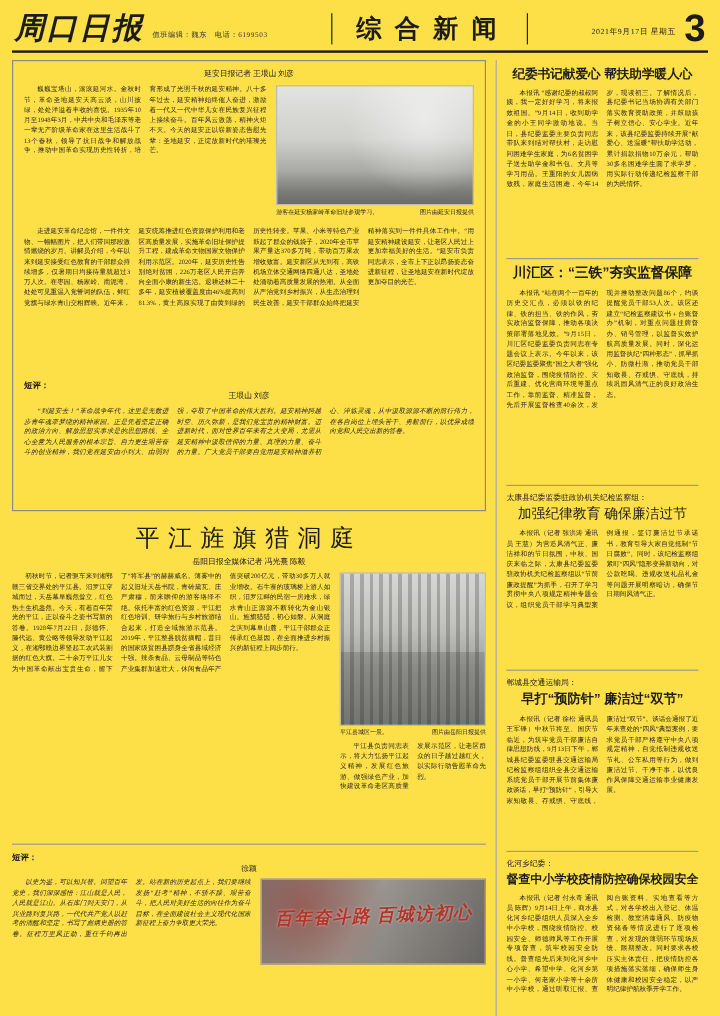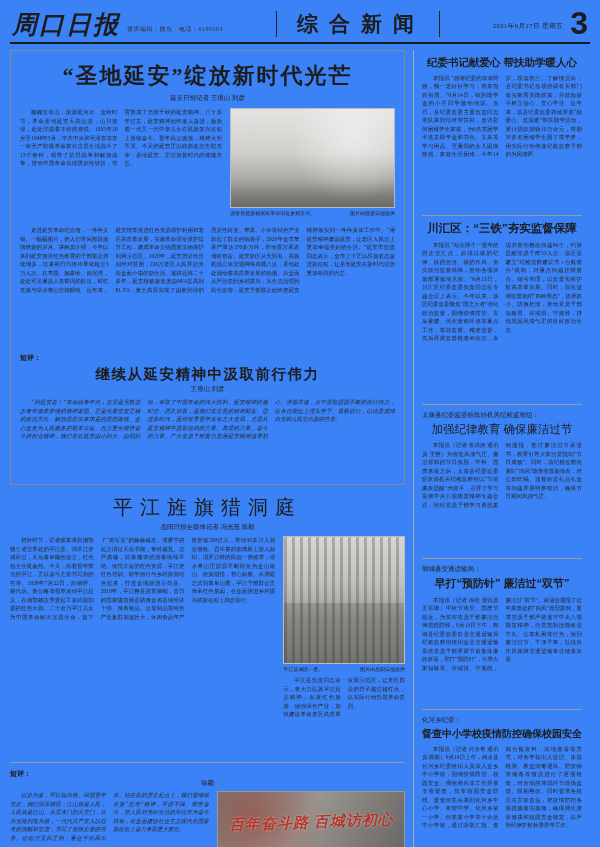--- a/index.html
+++ b/index.html
@@ -1,16 +1,16 @@
 <!DOCTYPE html>
 <html><head>
 <meta charset="utf-8">
 <style>
   html,body{margin:0;padding:0;background:#e8e8e6;}
-  .page{position:relative;width:600px;height:847px;margin:0 auto;background:#3b82f6;
+  .page{position:relative;width:600px;height:847px;margin:0 auto;background:#fde047;
         font-family:"Liberation Serif","DejaVu Serif",serif;color:#1c1c1c;overflow:hidden;
         box-sizing:border-box;padding:6px 10px;}
   
   .header{display:flex;align-items:flex-end;justify-content:space-between;
           padding:4px 2px 5px;border-bottom:2px solid #1b1b1b;}
   .masthead-wrap{display:flex;align-items:flex-end;gap:7px;}
   .masthead{font-size:25px;font-weight:bold;font-style:italic;letter-spacing:2px;line-height:1;}
   .masthead-info{font-size:6px;color:#333;padding-bottom:3px;letter-spacing:0.5px;}
   .section-wrap{display:flex;align-items:center;text-align:right;}
   .vbar{width:1px;height:26px;background:#222;margin:0 14px;}
@@ -98,36 +98,34 @@
       <span class="date">2021年9月17日 星期五</span>
       <span class="pageno">3</span>
     </div>
   </div>
 
   <div class="content">
 
     <div class="left-col">
 
       <div class="box-article">
-        <div class="main-title">“圣地延安”绽放新时代光芒</div>
         <div class="byline">延安日报记者 王垠山 刘彦</div>
         <div class="row1">
           <div class="row1-text body-text cols-2">巍巍宝塔山，滚滚延河水。金秋时节，革命圣地延安天高云淡，山川披绿，处处洋溢着丰收的喜悦。1935年10月至1948年3月，中共中央和毛泽东等老一辈无产阶级革命家在这里生活战斗了13个春秋，领导了抗日战争和解放战争，推动中国革命实现历史性转折，培育形成了光照千秋的延安精神。八十多年过去，延安精神始终催人奋进，激励着一代又一代中华儿女在民族复兴征程上接续奋斗。百年风云激荡，精神火炬不灭。今天的延安正以崭新姿态告慰先辈：圣地延安，正绽放新时代的璀璨光芒。</div>
           <div class="photo-block1">
             <div class="photo-img1"></div>
             <div class="caption">
               <span>游客在延安杨家岭革命旧址参观学习。</span>
               <span>图片由延安日报提供</span>
             </div>
           </div>
         </div>
         <div class="row2 body-text cols-4">走进延安革命纪念馆，一件件文物、一幅幅图片，把人们带回那段激情燃烧的岁月。讲解员介绍，今年以来到延安接受红色教育的干部群众持续增多，仅暑期日均接待量就超过3万人次。在枣园、杨家岭、南泥湾，处处可见重温入党誓词的队伍，鲜红党旗与绿水青山交相辉映。近年来，延安统筹推进红色资源保护利用和老区高质量发展，实施革命旧址保护提升工程，建成革命文物国家文物保护利用示范区。2020年，延安历史性告别绝对贫困，226万老区人民开启奔向全面小康的新生活。退耕还林二十多年，延安植被覆盖度由46%提高到81.3%，黄土高原实现了由黄到绿的历史性转变。苹果、小米等特色产业鼓起了群众的钱袋子，2020年全市苹果产量达370多万吨，带动百万果农增收致富。延安新区从无到有，高铁机场立体交通网络四通八达，圣地处处涌动着高质量发展的热潮。从全面从严治党到乡村振兴，从生态治理到民生改善，延安干部群众始终把延安精神落实到一件件具体工作中。“用延安精神建设延安，让老区人民过上更加幸福美好的生活。”延安市负责同志表示，全市上下正以昂扬姿态奋进新征程，让圣地延安在新时代绽放更加夺目的光芒。</div>
 
         <div class="sr-label">短评：</div>
-        <div class="sr-title">继续从延安精神中汲取前行伟力</div>
         <div class="byline">王垠山 刘彦</div>
         <div class="sr-body body-text cols-3">“到延安去！”革命战争年代，这里是无数进步青年魂牵梦绕的精神家园。正是凭着坚定正确的政治方向、解放思想实事求是的思想路线、全心全意为人民服务的根本宗旨、自力更生艰苦奋斗的创业精神，我们党在延安由小到大、由弱到强，夺取了中国革命的伟大胜利。延安精神跨越时空、历久弥新，是我们党宝贵的精神财富。迈进新时代，面对世界百年未有之大变局，尤需从延安精神中汲取信仰的力量、真理的力量、奋斗的力量。广大党员干部要自觉用延安精神滋养初心、淬炼灵魂，从中汲取源源不断的前行伟力，在各自岗位上埋头苦干、勇毅前行，以优异成绩向党和人民交出新的答卷。</div>
       </div>
 
       <div class="pj">
         <div class="pj-title">平江旌旗猎洞庭</div>
         <div class="byline">岳阳日报全媒体记者 冯光熹 陈毅</div>
         <div class="pj-row">
           <div class="pj-left body-text cols-3">初秋时节，记者驱车来到湘鄂赣三省交界处的平江县。汨罗江穿城而过，天岳幕阜巍然耸立，红色热土生机盎然。今天，有着百年荣光的平江，正以奋斗之姿书写新的答卷。1928年7月22日，彭德怀、滕代远、黄公略等领导发动平江起义，在湘鄂赣边界竖起工农武装割据的红色大旗。二十余万平江儿女为中国革命献出宝贵生命，留下了“将军县”的赫赫威名。薄雾中的起义旧址天岳书院，青砖黛瓦、庄严肃穆，前来瞻仰的游客络绎不绝。依托丰富的红色资源，平江把红色培训、研学旅行与乡村旅游结合起来，打造全域旅游示范县。2019年，平江整县脱贫摘帽，昔日的国家级贫困县跻身全省县域经济十强。辣条食品、云母制品等特色产业集群加速壮大，休闲食品年产值突破200亿元，带动30多万人就业增收。石牛寨的玻璃桥上游人如织，汨罗江畔的民宿一房难求，绿水青山正源源不断转化为金山银山。旌旗猎猎，初心如磐。从洞庭之滨到幕阜山麓，平江干部群众正传承红色基因，在全面推进乡村振兴的新征程上阔步前行。</div>
           <div class="pj-right">

